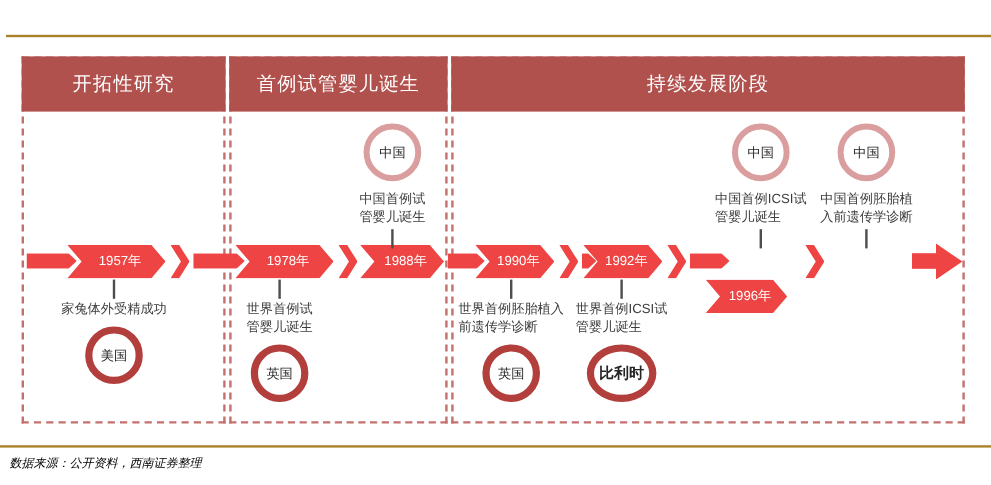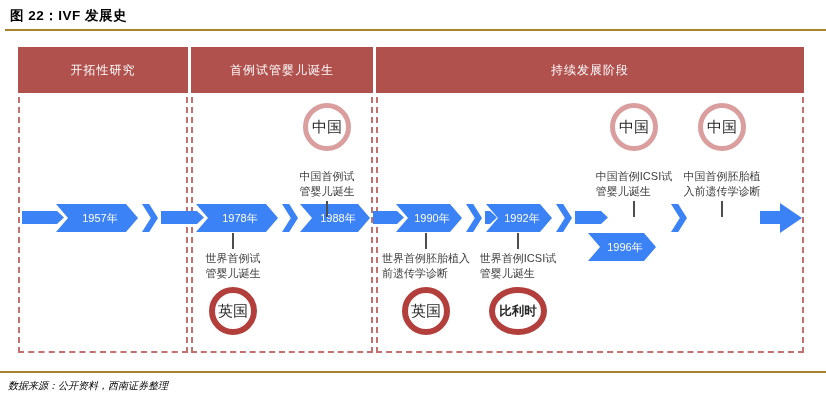--- a/index.html
+++ b/index.html
@@ -13,60 +13,59 @@
                font-family:"Liberation Serif",serif;font-style:italic;}
 
   
   .sec-box{position:absolute;top:47px;height:306px;border:2px dashed #c4706e;box-sizing:border-box;z-index:1;background:transparent;}
   .box-1{left:18px;width:170px;}
   .box-2{left:191px;width:182px;}
   .box-3{left:376px;width:428px;}
 
   
   .sec-band{position:absolute;top:47px;height:46px;background:#b1514d;z-index:2;
-            color:#fff;font-size:12px;font-weight:500;display:flex;align-items:center;justify-content:center;letter-spacing:1px;}
+            color:#fff;font-size:16px;font-weight:500;display:flex;align-items:center;justify-content:center;letter-spacing:1px;}
   .band-1{left:18px;width:170px;}
   .band-2{left:191px;width:182px;}
   .band-3{left:376px;width:428px;}
 
   
-  .tl{position:absolute;z-index:3;background:#3b82f6;}
+  .tl{position:absolute;z-index:3;background:#ef4444;}
   .tl-bar{top:211px;height:13px;clip-path:polygon(0 0,calc(100% - 7px) 0,100% 50%,calc(100% - 7px) 100%,0 100%);}
   .tl-banner{top:204px;height:28px;z-index:4;
              clip-path:polygon(0 0,calc(100% - 12px) 0,100% 50%,calc(100% - 12px) 100%,0 100%,12px 50%);
              color:#fff;font-size:11px;line-height:28px;text-align:center;padding-left:6px;box-sizing:border-box;}
   .tl-sep{top:204px;height:28px;width:16px;
           clip-path:polygon(0 0,45% 0,100% 50%,45% 100%,0 100%,55% 50%);}
   .tl-shaft{top:211px;height:13px;clip-path:none;}
   .tl-head{top:203px;height:30px;width:22px;clip-path:polygon(0 0,100% 50%,0 100%);}
 
   
   .event{position:absolute;width:120px;text-align:center;z-index:5;}
   .event.top{top:103px;}
   .event.bottom{top:233px;}
   .connector{width:2px;height:16px;background:#4d4d4d;margin:0 auto;}
   .event.top .connector{margin-top:2px;}
   .etext{margin-top:2px;font-size:11px;line-height:15px;color:#3c3c3c;}
-  .event.top .etext{margin-top:18px;margin-bottom:0;}
+  .event.top .etext{margin-top:8px;margin-bottom:0;}
   .elines{display:inline-block;text-align:left;}
   .circle{box-sizing:border-box;width:48px;height:48px;border-radius:50%;background:#fff;
           display:flex;align-items:center;justify-content:center;margin:0 auto;
-          font-size:15px;color:#262626;}
+          font-size:11px;color:#262626;}
   .event.bottom .circle{margin-top:6px;}
   .event.top .circle{margin-bottom:0;}
   .ring-china{border:5px solid #d99e9d;}
   .ring-country{border:6px solid #b23f3b;}
   .circle.wide{width:58px;font-size:12.5px;font-weight:bold;}
 </style>
 </head>
 <body>
 
 <div class="page">
 
-  <div class="fig-title">图 22：IVF 发展史</div>
   <div class="gold-line gold-top"></div>
 
   <div class="sec-box box-1"></div>
   <div class="sec-box box-2"></div>
   <div class="sec-box box-3"></div>
 
   <div class="sec-band band-1">开拓性研究</div>
   <div class="sec-band band-3">持续发展阶段</div>
   <div class="sec-band band-2">首例试管婴儿诞生</div>
 
@@ -82,20 +81,27 @@
   <div class="tl tl-sep" style="left:466px;"></div>
   <div class="tl tl-bar" style="left:485px;width:12px;"></div>
   <div class="tl tl-banner" style="left:486px;width:66px;">1992年</div>
   <div class="tl tl-sep" style="left:556px;"></div>
   <div class="tl tl-bar" style="left:575px;width:33px;"></div>
   <div class="tl tl-banner" style="left:588px;width:68px;margin-top:29px;">1996年</div>
   <div class="tl tl-sep" style="left:671px;"></div>
   <div class="tl tl-shaft" style="left:760px;width:22px;"></div>
   <div class="tl tl-head" style="left:780px;"></div>
 
+  <div class="event bottom" style="left:35px;">
+    <div class="connector"></div>
+    <div class="etext"><div class="elines"><div>家兔体外受精成功</div><div></div></div></div>
+    <div class="circle ring-country">
+        <span>美国</span>
+      </div>
+  </div>
 
   <div class="event bottom" style="left:173px;">
     <div class="connector"></div>
     <div class="etext"><div class="elines"><div>世界首例试</div><div>管婴儿诞生</div></div></div>
     <div class="circle ring-country">
         <span>英国</span>
       </div>
   </div>
 
   <div class="event bottom" style="left:366px;">

